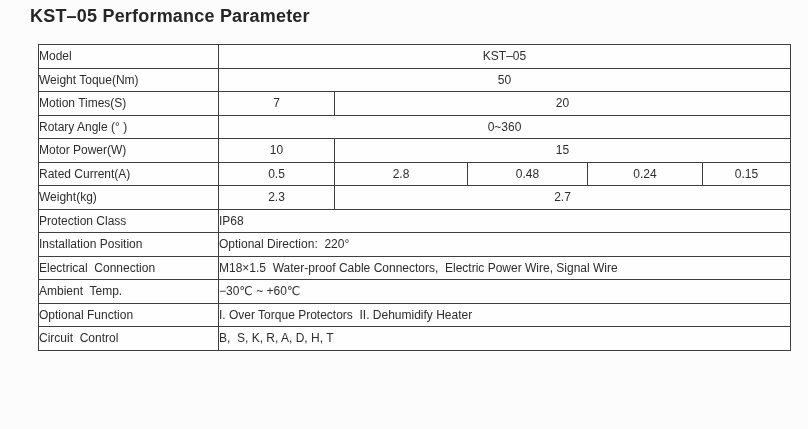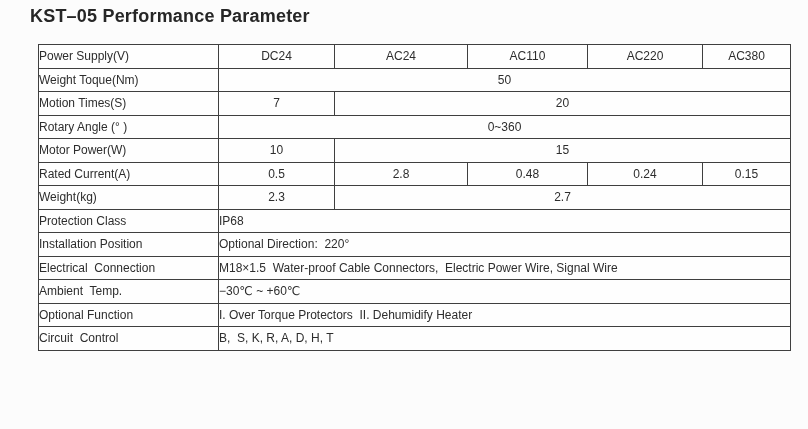--- a/index.html
+++ b/index.html
@@ -70,26 +70,22 @@
     <colgroup>
         <col style="width: 180px;">
         <col style="width: 116px;">
         <col style="width: 133px;">
         <col style="width: 120px;">
         <col style="width: 115px;">
         <col style="width: 88px;">
       </colgroup>
     <tbody>
         <tr>
-          <td class="label-cell">Power Supply(V)</td>
-          <td colspan="1" class="align-center">DC24</td>
-          <td colspan="1" class="align-center">AC24</td>
-          <td colspan="1" class="align-center">AC110</td>
-          <td colspan="1" class="align-center">AC220</td>
-          <td colspan="1" class="align-center">AC380</td>
+          <td class="label-cell">Model</td>
+          <td colspan="5" class="align-center">KST–05</td>
         </tr>
         <tr>
           <td class="label-cell">Weight Toque(Nm)</td>
           <td colspan="5" class="align-center">50</td>
         </tr>
         <tr>
           <td class="label-cell">Motion Times(S)</td>
           <td colspan="1" class="align-center">7</td>
           <td colspan="4" class="align-center">20</td>
         </tr>

